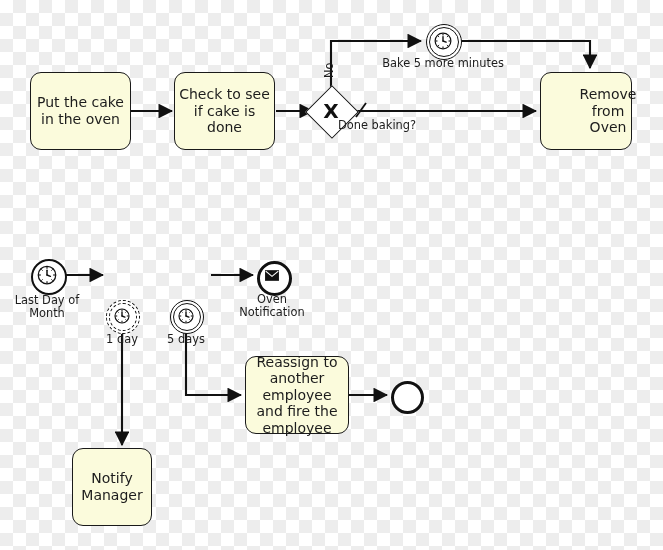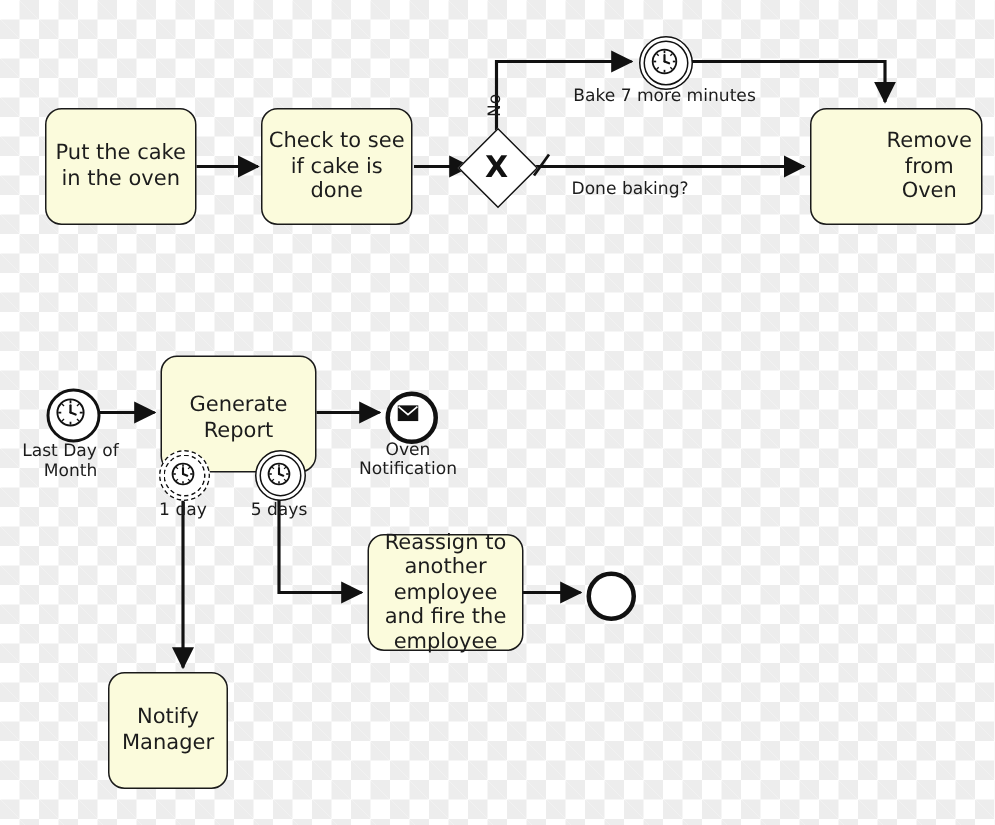--- a/index.html
+++ b/index.html
@@ -162,44 +162,44 @@
   </div>
 
   <div class="node task" style="left:174px; top:72px; width:101px; height:78px;">
     <span>Check to see if cake is done</span>
   </div>
 
   <div class="node" style="left:313px; top:93px; width:36px; height:36px;">
     <div class="gateway"></div>
     <div class="gateway-x">X</div>
   </div>
-  <div class="label" style="left:338px; top:119px; text-align:left;margin-left:43px;">Done baking?</div>
+  <div class="label" style="left:338px; top:119px; text-align:left;">Done baking?</div>
 
   <div class="label-rot" style="left:322px; top:78px;">No</div>
 
   <div class="node" style="left:426px; top:24px; width:34px; height:34px;">
     <div class="event intermediate-outer" style="width:34px;height:34px;"></div>
     <div class="event intermediate-inner" style="left:3px;top:3px;width:28px;height:28px;"></div>
     <svg class="clock-svg" style="position:absolute; left:8px; top:8px;" width="18" height="18" viewBox="0 0 24 24">
       <circle cx="12" cy="12" r="10.5" fill="#fff" stroke="#111" stroke-width="1.6"></circle>
       <line x1="12" y1="2.2" x2="12" y2="4.6" stroke="#111" stroke-width="1.5"></line>
       <line x1="12" y1="19.4" x2="12" y2="21.8" stroke="#111" stroke-width="1.5"></line>
       <line x1="2.2" y1="12" x2="4.6" y2="12" stroke="#111" stroke-width="1.5"></line>
       <line x1="19.4" y1="12" x2="21.8" y2="12" stroke="#111" stroke-width="1.5"></line>
       <line x1="5.1" y1="5.1" x2="6.8" y2="6.8" stroke="#111" stroke-width="1.2"></line>
       <line x1="17.2" y1="17.2" x2="18.9" y2="18.9" stroke="#111" stroke-width="1.2"></line>
       <line x1="5.1" y1="18.9" x2="6.8" y2="17.2" stroke="#111" stroke-width="1.2"></line>
       <line x1="17.2" y1="6.8" x2="18.9" y2="5.1" stroke="#111" stroke-width="1.2"></line>
       <line x1="12" y1="12" x2="12" y2="6.2" stroke="#111" stroke-width="1.9" stroke-linecap="round"></line>
       <line x1="12" y1="12" x2="16.1" y2="13.6" stroke="#111" stroke-width="1.9" stroke-linecap="round"></line>
     </svg>
   </div>
-  <div class="label" style="left:373px; top:57px; width:140px;">Bake 7 more minutes</div>
-
-  <div class="node task" style="left:540px; top:72px; width:115px; height:78px;padding-left:48px;">
+  <div class="label" style="left:373px; top:57px; width:140px;">Bake 5 more minutes</div>
+
+  <div class="node task" style="left:540px; top:72px; width:92px; height:78px;padding-left:48px;">
     <span>Remove from Oven</span>
   </div>
 
   <div class="node" style="left:31px; top:259px; width:32px; height:32px;">
     <div class="event start" style="width:32px;height:32px;"></div>
     <svg class="clock-svg" style="position:absolute; left:6px; top:6px;" width="20" height="20" viewBox="0 0 24 24">
       <circle cx="12" cy="12" r="10.5" fill="#fff" stroke="#111" stroke-width="1.5"></circle>
       <line x1="12" y1="2.2" x2="12" y2="4.6" stroke="#111" stroke-width="1.4"></line>
       <line x1="12" y1="19.4" x2="12" y2="21.8" stroke="#111" stroke-width="1.4"></line>
       <line x1="2.2" y1="12" x2="4.6" y2="12" stroke="#111" stroke-width="1.4"></line>
@@ -207,23 +207,20 @@
       <line x1="5.1" y1="5.1" x2="6.8" y2="6.8" stroke="#111" stroke-width="1.1"></line>
       <line x1="17.2" y1="17.2" x2="18.9" y2="18.9" stroke="#111" stroke-width="1.1"></line>
       <line x1="5.1" y1="18.9" x2="6.8" y2="17.2" stroke="#111" stroke-width="1.1"></line>
       <line x1="17.2" y1="6.8" x2="18.9" y2="5.1" stroke="#111" stroke-width="1.1"></line>
       <line x1="12" y1="12" x2="12" y2="6.2" stroke="#111" stroke-width="1.8" stroke-linecap="round"></line>
       <line x1="12" y1="12" x2="16.1" y2="13.6" stroke="#111" stroke-width="1.8" stroke-linecap="round"></line>
     </svg>
   </div>
   <div class="label wrap" style="left:11px; top:294px; width:72px;">Last Day of Month</div>
 
-  <div class="node task top-aligned" style="left:107px; top:237px; width:104px; height:78px;">
-    <span>Generate Report</span>
-  </div>
 
   <div class="node" style="left:106px; top:300px; width:32px; height:32px;">
     <div class="event intermediate-outer" style="width:32px;height:32px;border-style:dashed;border-width:1.7px;"></div>
     <div class="event intermediate-inner dashed" style="left:3px;top:3px;width:26px;height:26px;border-width:1.7px;"></div>
     <svg class="clock-svg" style="position:absolute; left:8px; top:8px;" width="16" height="16" viewBox="0 0 24 24">
       <circle cx="12" cy="12" r="10.5" fill="#fff" stroke="#111" stroke-width="1.7"></circle>
       <line x1="12" y1="2.2" x2="12" y2="4.8" stroke="#111" stroke-width="1.6"></line>
       <line x1="12" y1="19.2" x2="12" y2="21.8" stroke="#111" stroke-width="1.6"></line>
       <line x1="2.2" y1="12" x2="4.8" y2="12" stroke="#111" stroke-width="1.6"></line>
       <line x1="19.2" y1="12" x2="21.8" y2="12" stroke="#111" stroke-width="1.6"></line>

